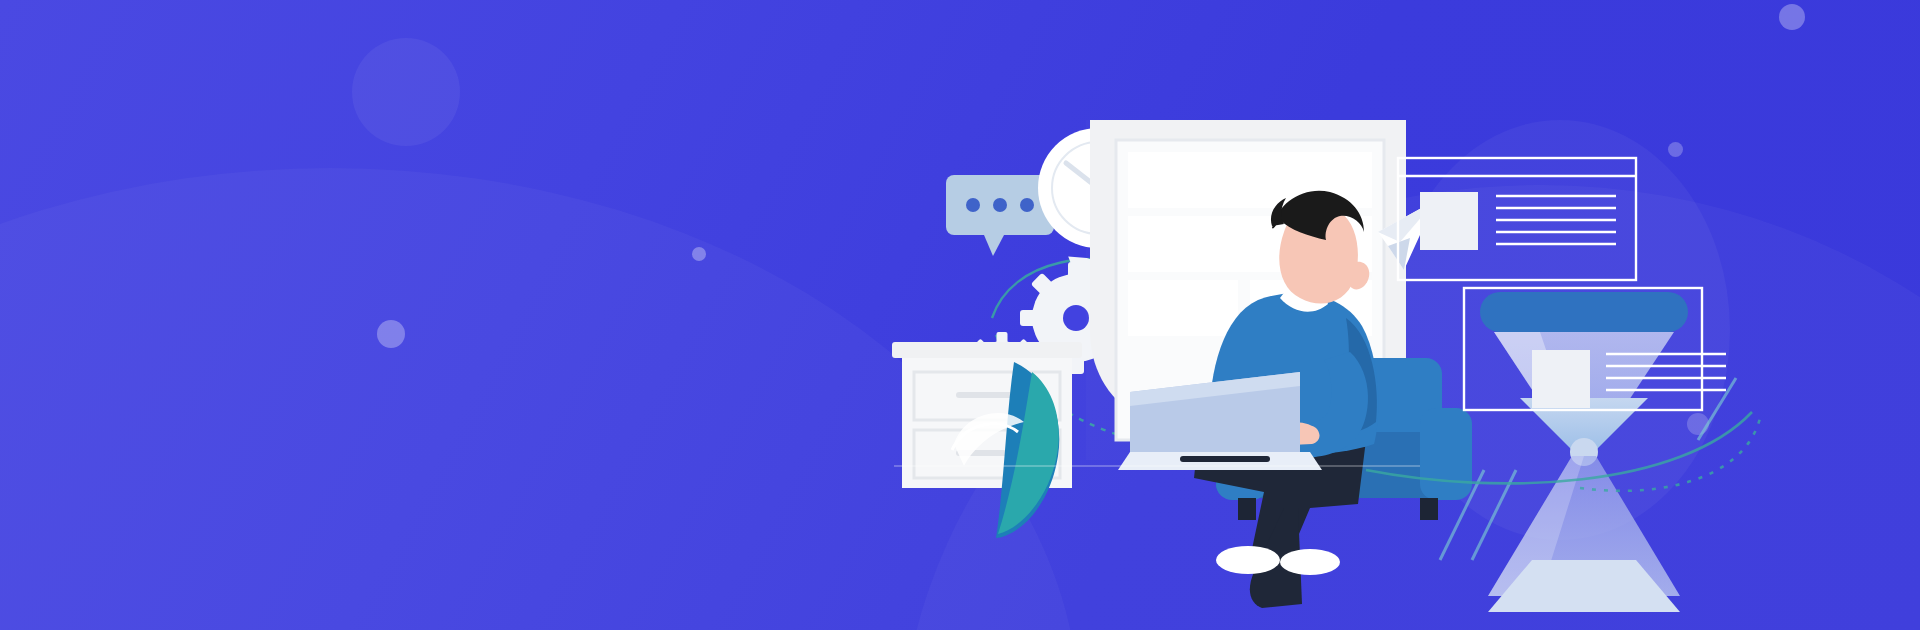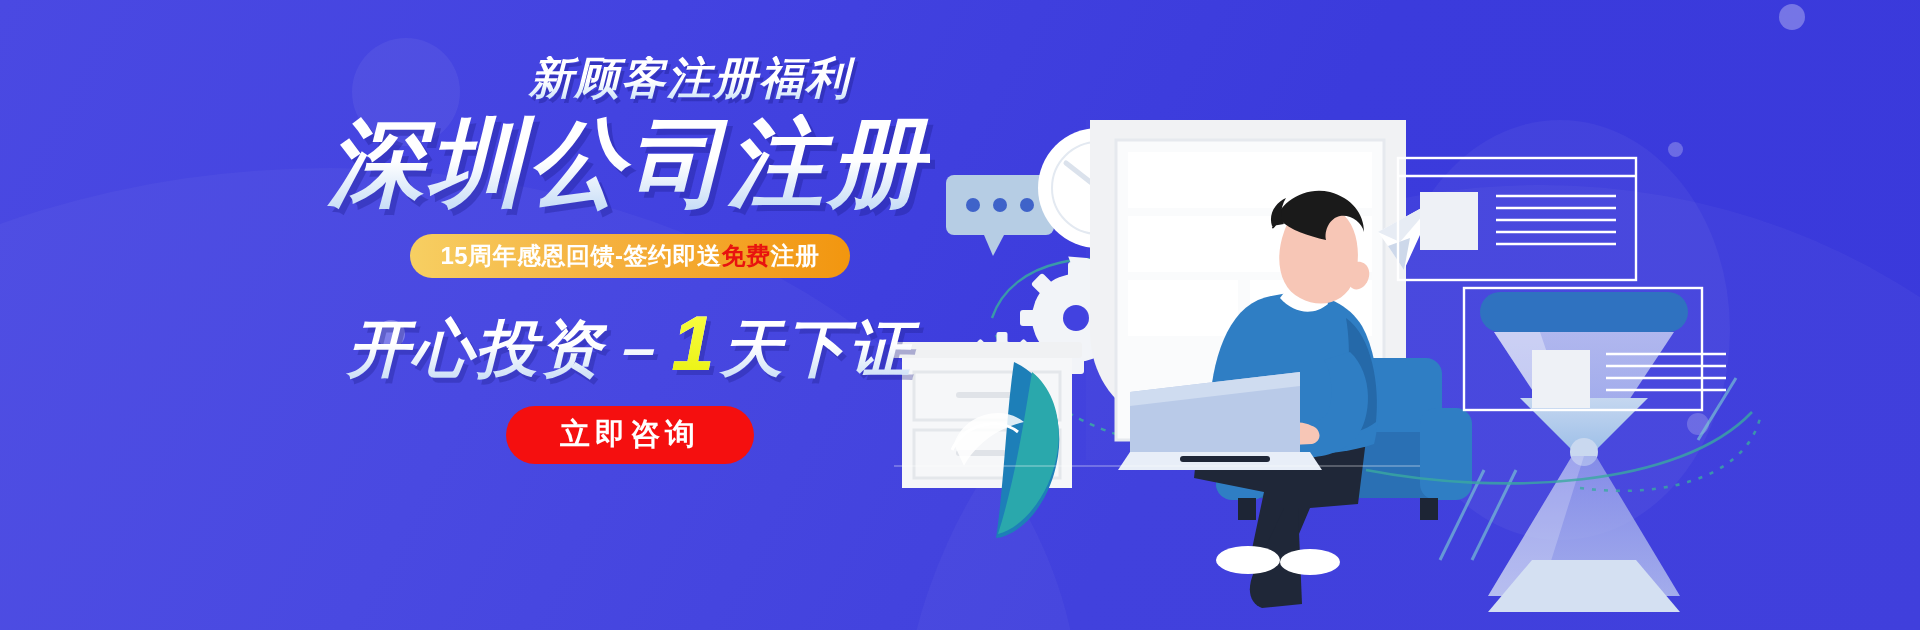--- a/index.html
+++ b/index.html
@@ -364,36 +364,13 @@
           <line x1="726" y1="366" x2="846" y2="366"></line>
           <line x1="726" y1="378" x2="846" y2="378"></line>
           <line x1="726" y1="390" x2="846" y2="390"></line>
         </g>
       </g>
 
       <line x1="14" y1="466" x2="540" y2="466" stroke="#ffffff" stroke-width="2" opacity="0.25"></line>
     </svg>
   </div>
 
-  <div class="copy">
-
-    <div class="eyebrow">新顾客注册福利</div>
-
-    <div class="headline">深圳公司注册</div>
-
-    <div class="pill-wrap">
-      <div class="pill">
-        <span>15周年感恩回馈-签约即送</span>
-          <span class="hot">免费</span>
-          <span>注册</span>
-      </div>
-    </div>
-
-    <div class="subline">
-      <span>开心投资－</span><span class="num">1</span><span>天下证</span>
-    </div>
-
-    <div class="cta-wrap">
-      <button class="cta">立即咨询</button>
-    </div>
-
-  </div>
 </div>
 
 </body></html>

